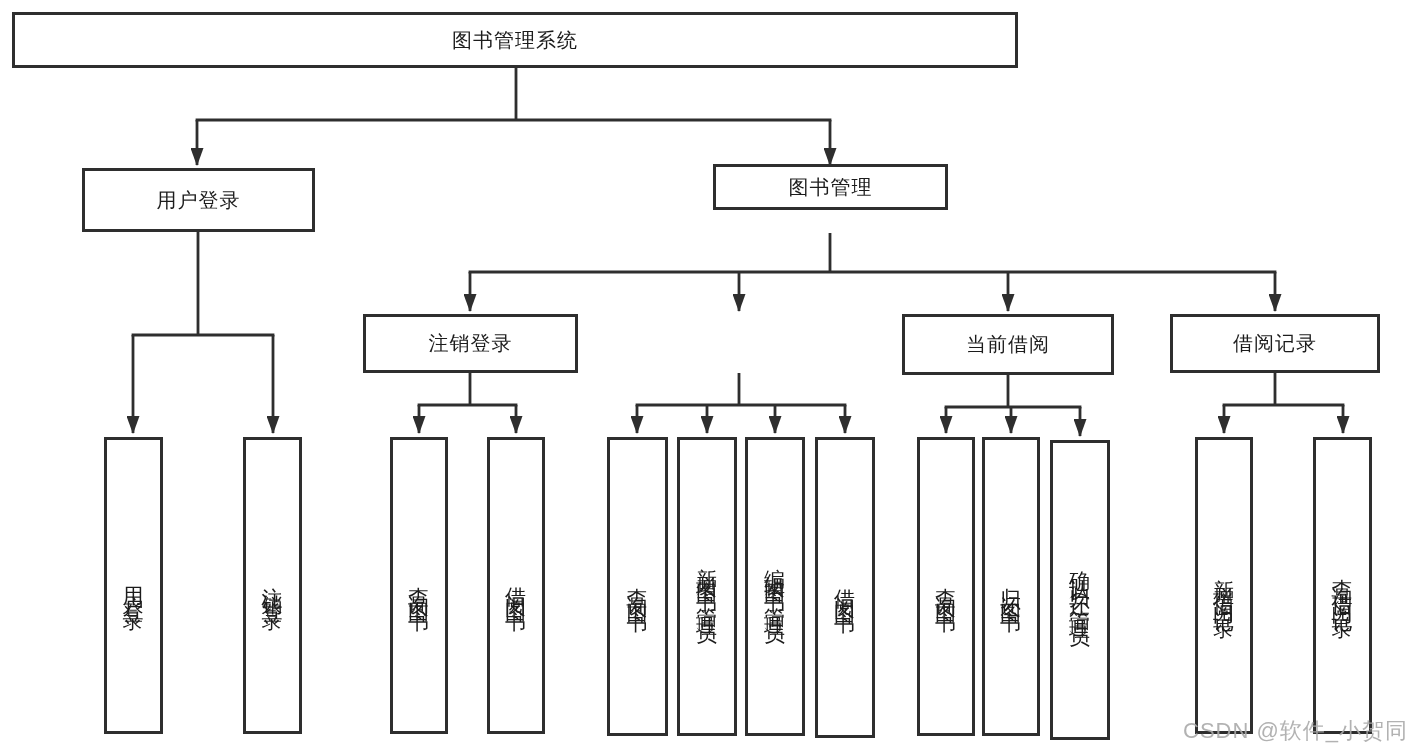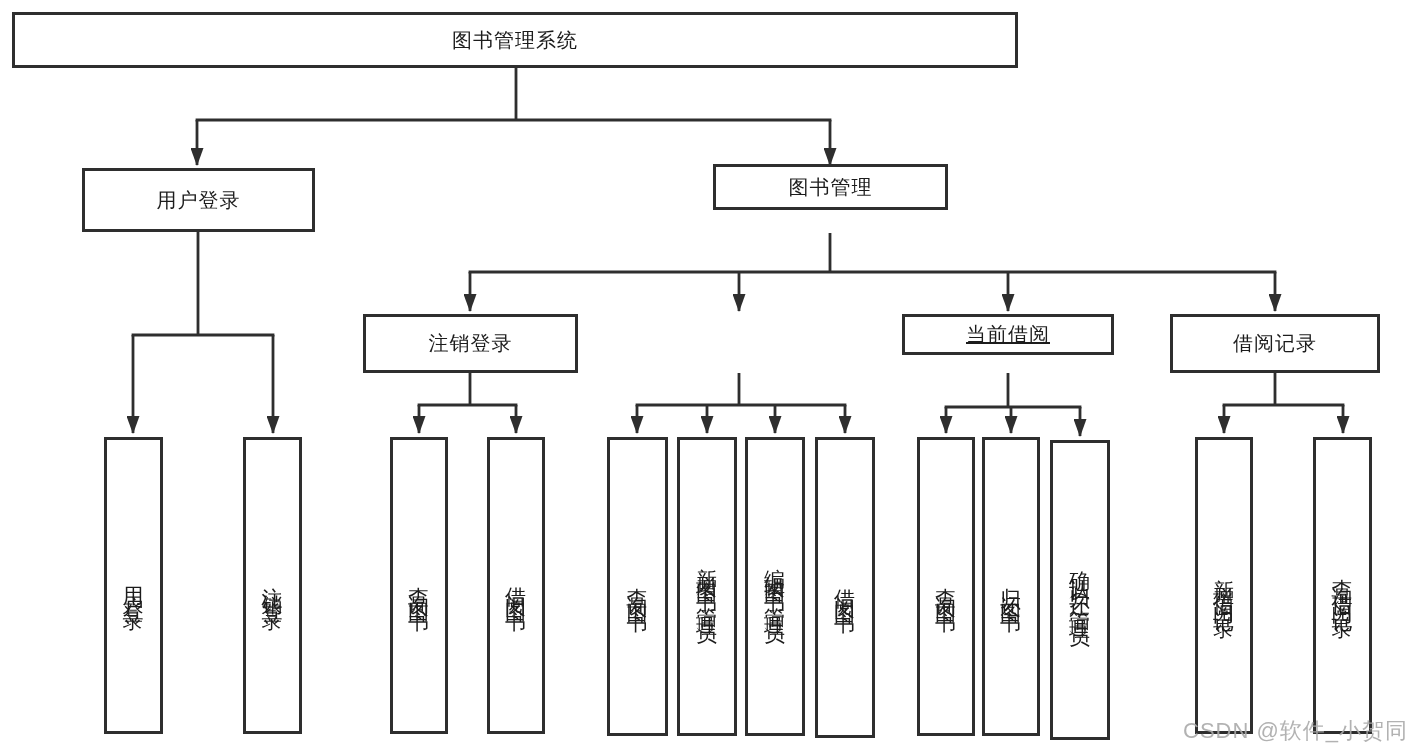--- a/index.html
+++ b/index.html
@@ -36,21 +36,21 @@
     letter-spacing: 8px;
     line-height: 1;
     white-space: nowrap;
   }
   
   #n-root          { left: 12px;   top: 12px;  width: 1006px; height: 56px; }
   #n-login-group   { left: 82px;   top: 168px; width: 233px;  height: 64px; }
   #n-book-mgmt     { left: 713px;  top: 164px; width: 235px;  height: 46px; text-align: right; }
   #n-new-book-rec  { left: 363px;  top: 314px; width: 215px;  height: 59px; }
   #n-book-borrow   { left: 632px;  top: 314px; width: 214px;  height: 59px; }
-  #n-current-borrow{ left: 902px;  top: 314px; width: 212px;  height: 41px; text-decoration: underline; }
+  #n-current-borrow{ left: 902px;  top: 314px; width: 212px;  height: 61px; }
   #n-borrow-records{ left: 1170px; top: 314px; width: 210px;  height: 59px; }
   
   #n-user-login    { left: 104px;  top: 437px; width: 59px; height: 297px; }
   #n-logout        { left: 243px;  top: 437px; width: 59px; height: 297px; }
   #n-rec-query     { left: 390px;  top: 437px; width: 58px; height: 297px; }
   #n-rec-borrow    { left: 487px;  top: 437px; width: 58px; height: 297px; }
   #n-bb-query      { left: 607px;  top: 437px; width: 61px; height: 299px; }
   #n-bb-add        { left: 677px;  top: 437px; width: 60px; height: 299px; }
   #n-bb-edit       { left: 745px;  top: 437px; width: 60px; height: 299px; }
   #n-bb-borrow     { left: 815px;  top: 437px; width: 60px; height: 301px; }

